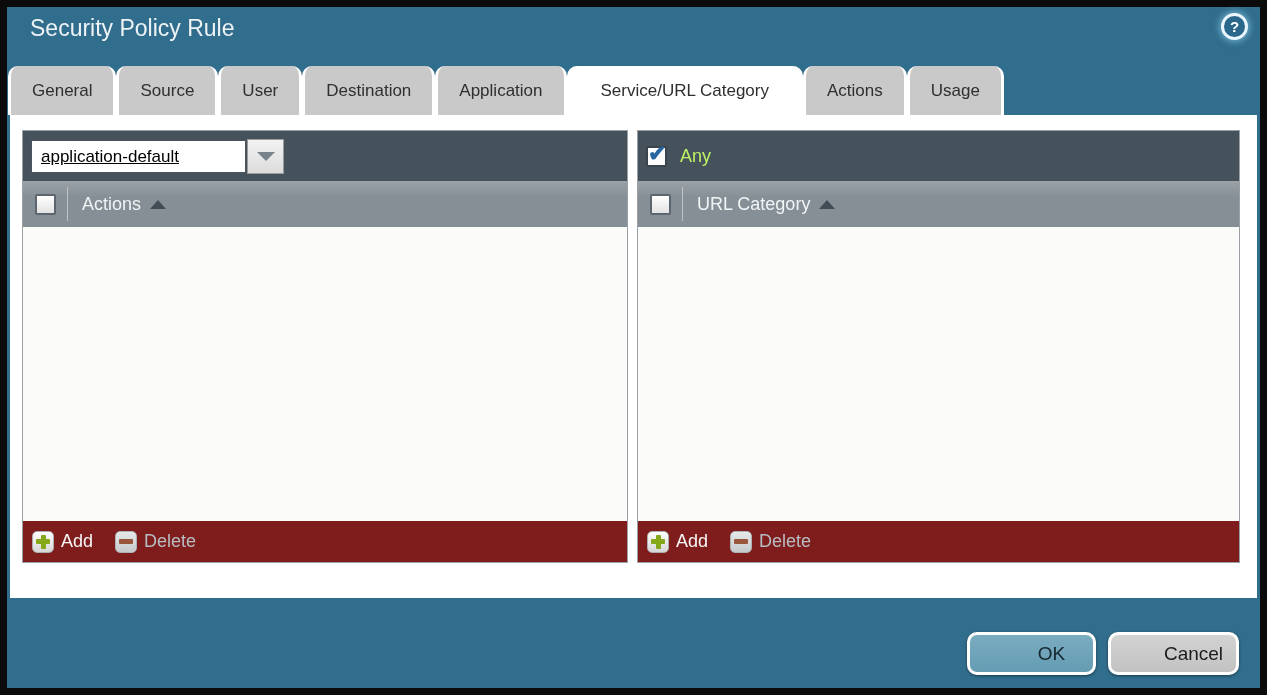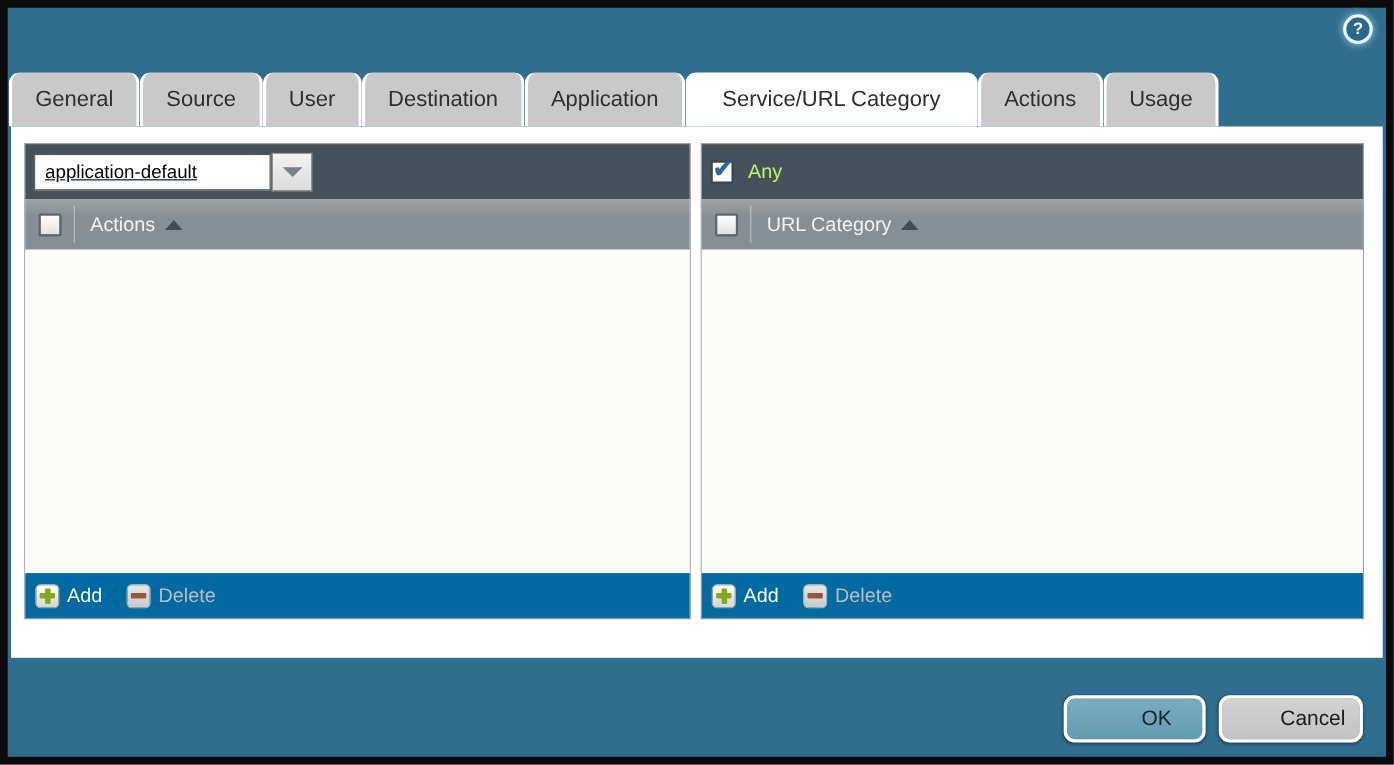--- a/index.html
+++ b/index.html
@@ -29,21 +29,21 @@
 
   
   .tabs {
     position: absolute; left: 1px; top: 59px; height: 49px;
     display: flex; align-items: stretch;
   }
   .tab {
     background: #c9c9c9;
     border-left: 3px solid #ffffff; border-right: 3px solid #ffffff;
     border-radius: 10px 10px 0 0;
-    color: #2f2f2f; font-size: 20px;
+    color: #2f2f2f; font-size: 17px;
     padding: 0 21px;
     display: flex; align-items: center; justify-content: center;
     cursor: pointer; white-space: nowrap;
   }
   .tab.active { background: #ffffff; padding: 0 31px; }
 
   
   .content {
     position: absolute; left: 3px; top: 108px; width: 1247px; height: 483px;
     background: #ffffff;
@@ -62,21 +62,21 @@
     display: flex; align-items: center; padding-left: 8px;
   }
   .pheader {
     height: 46px; flex: 0 0 auto;
     background: linear-gradient(#9ba3a9, #878f96 35%, #868f96);
     display: flex; align-items: center;
     color: #f1f4f5;
   }
   .pbody { flex: 1 1 auto; background: #fbfbf9; }
   .pfooter {
-    height: 41px; flex: 0 0 auto; background: #0369a1;
+    height: 41px; flex: 0 0 auto; background: #7f1d1d;
     display: flex; align-items: center; padding-left: 9px;
   }
 
   
   .combo { display: flex; align-items: center; cursor: pointer; text-decoration: underline; }
   .combo-value {
     width: 215px; height: 33px; background: #ffffff;
     border: 1px solid #4d565e; color: #000000;
     font-size: 17px; line-height: 31px; padding-left: 9px;
     white-space: nowrap; overflow: hidden;
@@ -142,20 +142,21 @@
     padding-left: 40px;
   }
   .btn.ok     { left: 960px;  width: 129px; background: linear-gradient(#7aacc0, #649cb3); }
   .btn.cancel { left: 1101px; width: 131px; background: linear-gradient(#d3d3d3, #c2c2c2); color: #1c1c1c; }
 </style>
 </head>
 <body>
 
 <div class="frame">
 
+  <div class="title">Security Policy Rule</div>
   <div class="help">
     <span>?</span>
   </div>
 
   <div class="tabs">
     <div class="tab">General</div>
     <div class="tab">Source</div>
     <div class="tab">User</div>
     <div class="tab">Destination</div>
     <div class="tab">Application</div>

